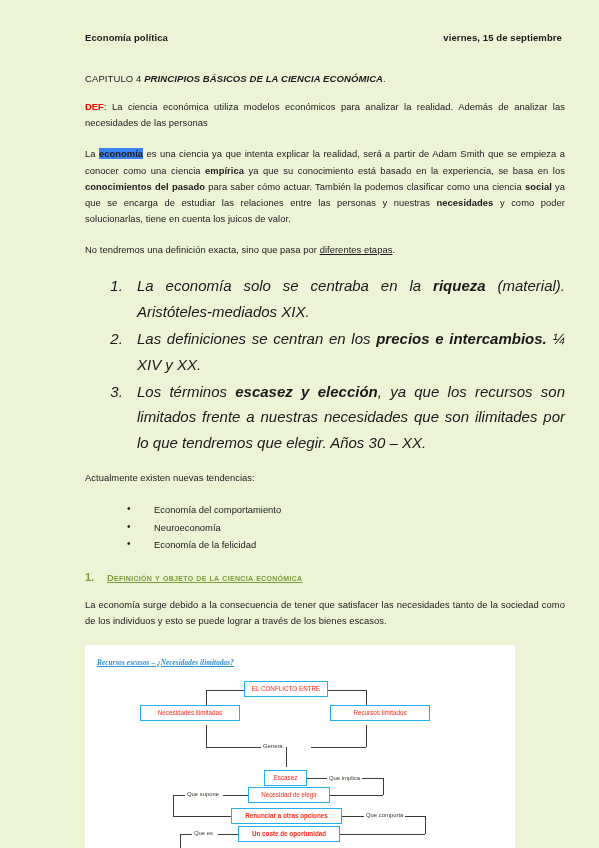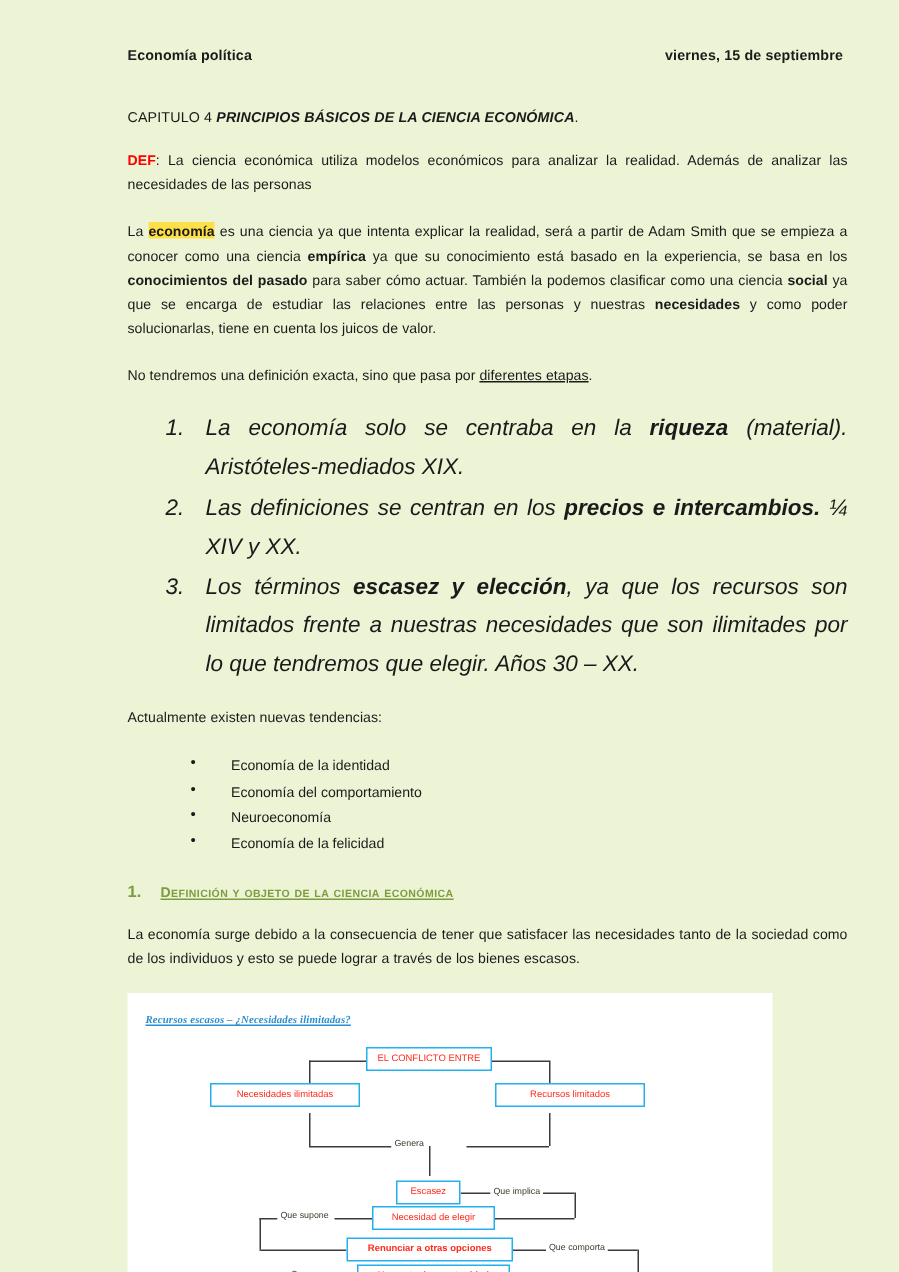--- a/index.html
+++ b/index.html
@@ -45,21 +45,21 @@
   p.body-text {
     font-size: 9.4px;
     line-height: 1.72;
     text-align: justify;
     margin: 0 0 15px 0;
     letter-spacing: 0.05px;
   }
   .def-tag { color: #ff0000; font-weight: bold; }
   .b { font-weight: bold; }
   .hl {
-    background: #fde047;
+    background: #3b82f6;
     font-weight: bold;
   }
   .u { text-decoration: underline; }
 
   
   ol.num-list {
     margin: 0 0 14px 0;
     padding-left: 42px;
     font-size: 15px;
     line-height: 1.72;
@@ -205,21 +205,20 @@
 
   <ol class="num-list">
     <li><span>La economía solo se centraba en la </span><span class="b">riqueza</span><span> (material). Aristóteles-mediados XIX.</span></li>
     <li><span>Las definiciones se centran en los </span><span class="b">precios e intercambios.</span><span> ¼ XIV y XX.</span></li>
     <li><span>Los términos </span><span class="b">escasez y elección</span><span>, ya que los recursos son limitados frente a nuestras necesidades que son ilimitades por lo que tendremos que elegir. Años 30 – XX.</span></li>
   </ol>
 
   <p class="body-text">Actualmente existen nuevas tendencias:</p>
 
   <ul class="bullet-list">
-    <li>Economía de la identidad</li>
     <li>Economía del comportamiento</li>
     <li>Neuroeconomía</li>
     <li>Economía de la felicidad</li>
   </ul>
 
   <div class="sec-heading">
     <span class="num">1.</span>
     <span class="title">Definición y objeto de la Ciencia Económica</span>
   </div>
 

